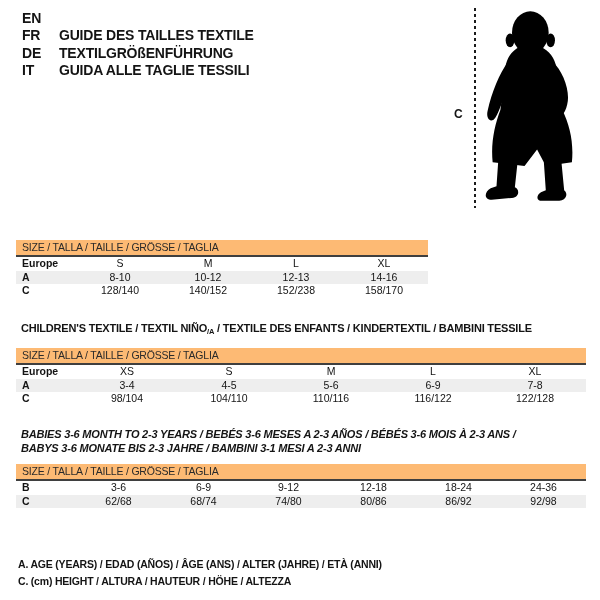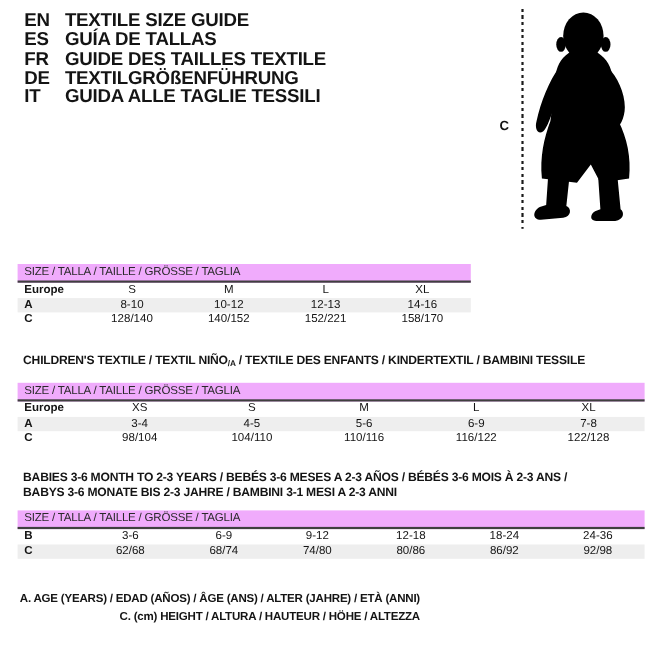--- a/index.html
+++ b/index.html
@@ -7,21 +7,21 @@
     position: relative;
     width: 600px; height: 600px;
     background: #ffffff;
     font-family: "Liberation Sans", "DejaVu Sans", sans-serif;
     color: #141414;
     overflow: hidden;
   }
 
   
   .lang-list { position: absolute; left: 22px; top: 10px; }
-  .lang-row { display: flex; line-height: 17.3px; font-size: 17px; font-weight: bold; letter-spacing: -0.2px; }
+  .lang-row { display: flex; line-height: 17.3px; font-size: 14px; font-weight: bold; letter-spacing: -0.2px; }
   .lang-code { width: 37px; flex: 0 0 37px; }
   .lang-title { white-space: nowrap; }
 
   
   .dotted-line {
     position: absolute; left: 474px; top: 8px; width: 2px; height: 200px;
     background: repeating-linear-gradient(to bottom, #1b1b1b 0 3px, transparent 3px 6px);
   }
   .measure-c {
     position: absolute; left: 454px; top: 107px;
@@ -29,63 +29,58 @@
   }
   .baby-svg { position: absolute; left: 482px; top: 6px; width: 116px; height: 206px; }
 
   
   .tbl-title {
     position: absolute; left: 21px;
     font-size: 11px; font-weight: bold; letter-spacing: -0.2px;
     white-space: nowrap;
   }
   .tbl-title .sub-part { font-size: 7.5px; vertical-align: -2px; }
-  .title-line { line-height: 14px; white-space: nowrap; }
+  .title-line { line-height: 14px; white-space: nowrap; font-style: italic; }
 
   .size-table { position: absolute; left: 16px; }
   .w-narrow { width: 412px; }
   .w-wide   { width: 570px; }
 
   .size-bar {
     height: 15px; line-height: 15px;
-    background: #f0abfc;
+    background: #fdba74;
     border-bottom: 2px solid #3f3f3f;
     padding-left: 6px;
     font-size: 10.5px; color: #2a2a2a; letter-spacing: -0.2px;
   }
   .trow { display: flex; height: 13.5px; line-height: 13.5px; font-size: 10.5px; }
   .trow.shaded { background: #eeeeee; }
   .rlabel { flex: 0 0 54px; padding-left: 6px; font-weight: bold; }
   .cell { flex: 1 1 0; text-align: center; }
 
   
   #title-1 { top: 214px; }
   #table-1 { top: 240px; }
   #title-2 { top: 322px; text-align: center; }
   #table-2 { top: 348px; }
   #title-3 { top: 427px; }
   #table-3 { top: 464px; }
 
   
-  .footnotes { position: absolute; left: 18px; top: 536px; text-align: right; }
+  .footnotes { position: absolute; left: 18px; top: 556px; }
   .fn-line { font-size: 10.5px; font-weight: bold; line-height: 17.3px; letter-spacing: -0.2px; white-space: nowrap; }
 </style>
 </head>
 <body>
 
 <div id="page">
 
   <div class="lang-list">
       <div class="lang-row">
         <span class="lang-code">EN</span>
-        <span class="lang-title">TEXTILE SIZE GUIDE</span>
-      </div>
-      <div class="lang-row">
-        <span class="lang-code">ES</span>
-        <span class="lang-title">GUÍA DE TALLAS</span>
       </div>
       <div class="lang-row">
         <span class="lang-code">FR</span>
         <span class="lang-title">GUIDE DES TAILLES TEXTILE</span>
       </div>
       <div class="lang-row">
         <span class="lang-code">DE</span>
         <span class="lang-title">TEXTILGRÖßENFÜHRUNG</span>
       </div>
       <div class="lang-row">
@@ -129,21 +124,21 @@
           <span class="rlabel">A</span>
           <span class="cell">8-10</span>
           <span class="cell">10-12</span>
           <span class="cell">12-13</span>
           <span class="cell">14-16</span>
         </div>
         <div class="trow">
           <span class="rlabel">C</span>
           <span class="cell">128/140</span>
           <span class="cell">140/152</span>
-          <span class="cell">152/221</span>
+          <span class="cell">152/238</span>
           <span class="cell">158/170</span>
         </div>
       </div>
   </div>
 
   <div id="title-2" class="tbl-title"><span>CHILDREN'S TEXTILE / TEXTIL NIÑO</span><span class="sub-part">/A</span><span> / TEXTILE DES ENFANTS / KINDERTEXTIL / BAMBINI TESSILE</span></div>
   <div id="table-2" class="size-table w-wide">
     <div class="size-bar">SIZE / TALLA / TAILLE / GRÖSSE / TAGLIA</div>
     <div>
         <div class="trow">

